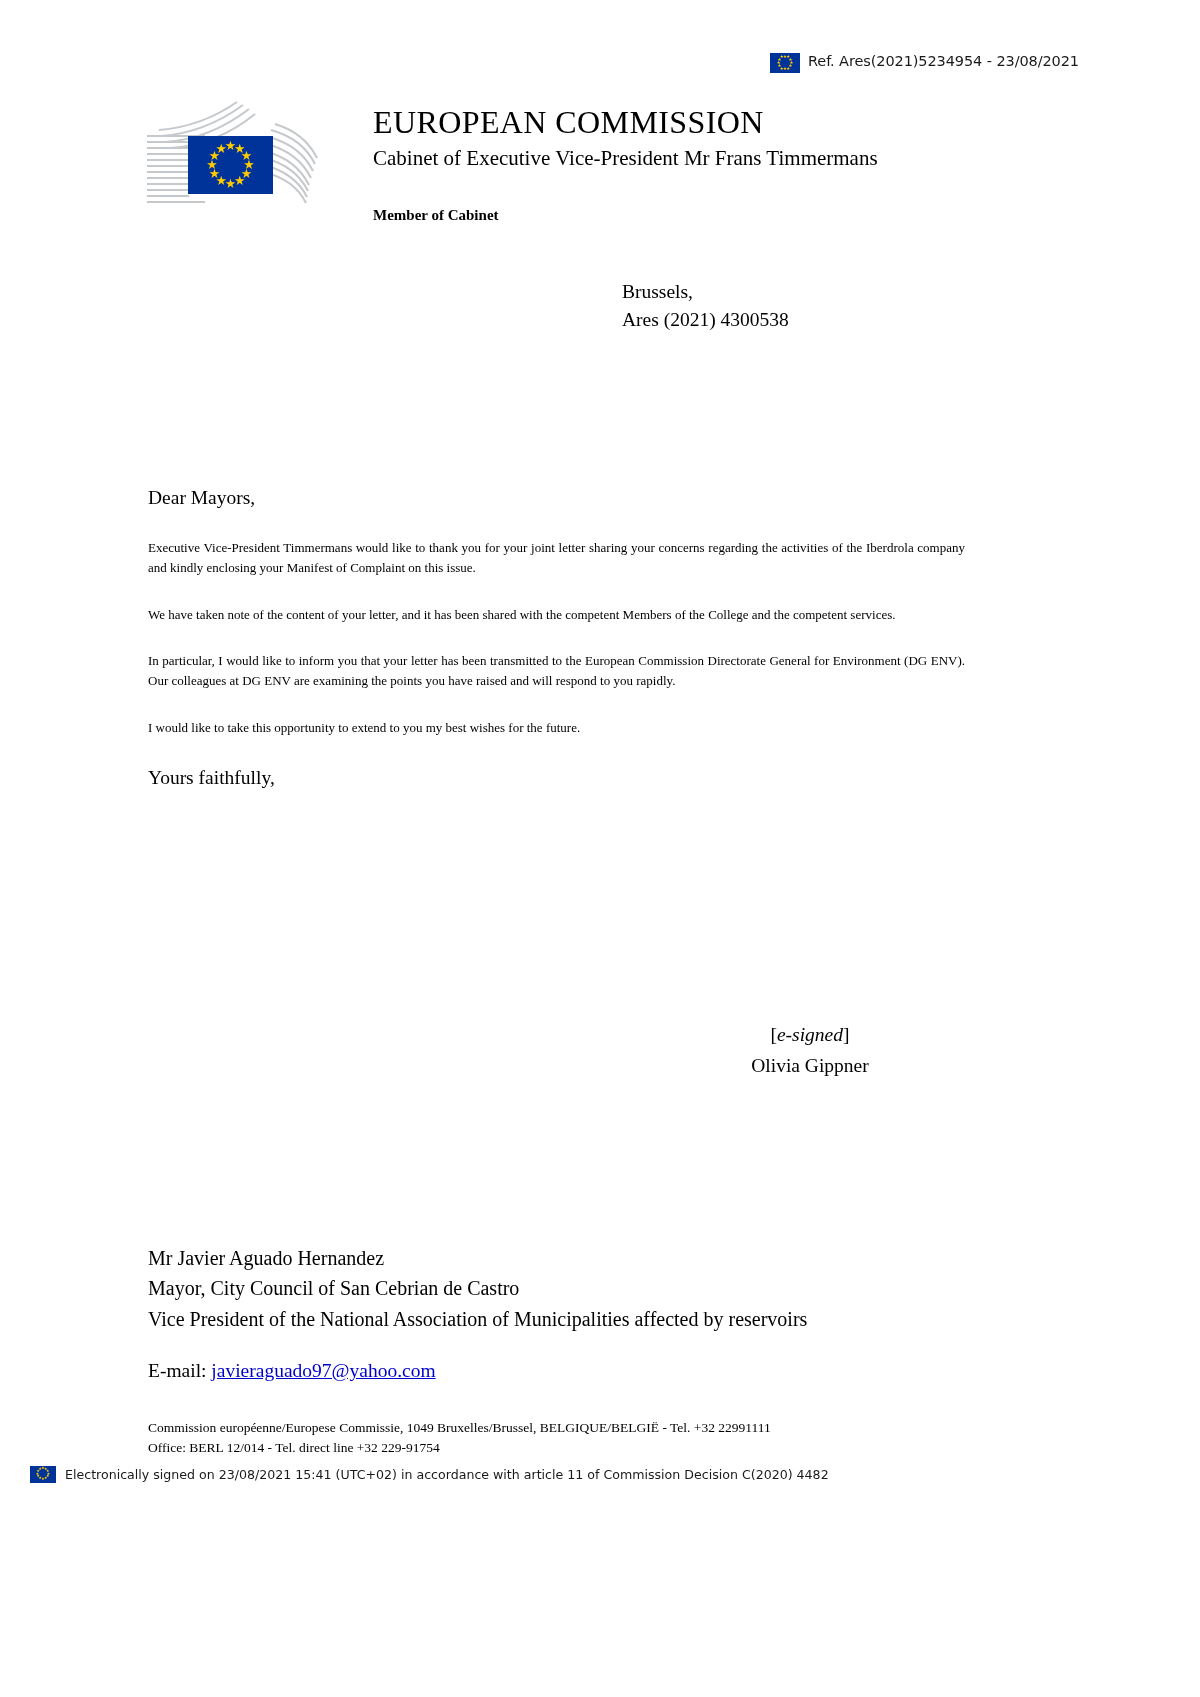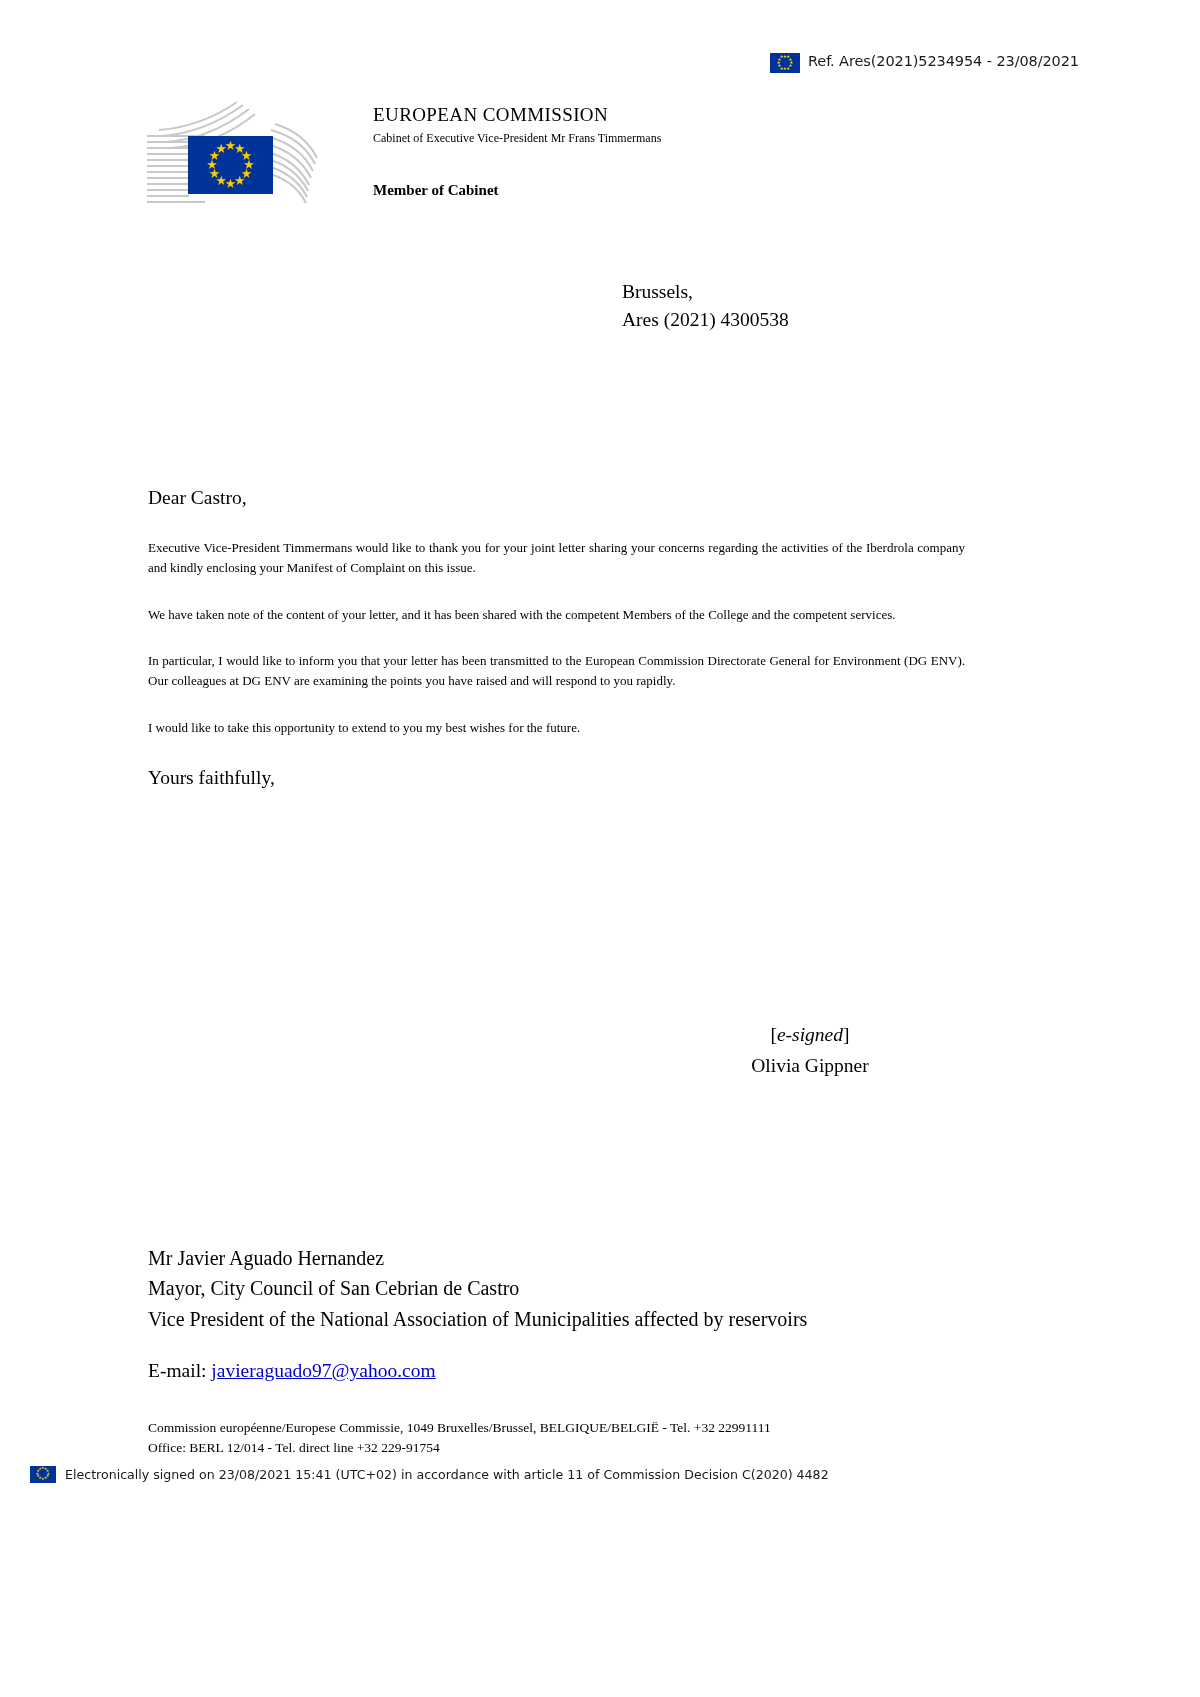--- a/index.html
+++ b/index.html
@@ -83,28 +83,28 @@
     height: 58px;
     background: #003399;
   }
   .head-text {
     position: absolute;
     left: 228px;
     top: 8px;
   }
   .org-title {
     font-family: "Liberation Serif", "DejaVu Serif", serif;
-    font-size: 19px;
+    font-size: 32px;
     letter-spacing: 0.4px;
     color: #000;
     white-space: nowrap;
   }
   .org-sub {
     font-family: "Liberation Serif", "DejaVu Serif", serif;
-    font-size: 12px;
+    font-size: 21px;
     margin-top: 5px;
     color: #000;
     white-space: nowrap;
   }
   .org-role {
     font-family: "Liberation Serif", "DejaVu Serif", serif;
     font-size: 15px;
     font-weight: bold;
     margin-top: 36px;
     color: #000;
@@ -298,21 +298,21 @@
       <div class="org-role">Member of Cabinet</div>
     </div>
   </div>
 
   <div class="placeblock">
     <div>Brussels,</div>
     <div>Ares (2021) 4300538</div>
   </div>
 
   <div class="body-area">
-    <p class="salutation">Dear Castro,</p>
+    <p class="salutation">Dear Mayors,</p>
     <p class="para">Executive Vice-President Timmermans would like to thank you for your joint letter sharing your concerns regarding the activities of the Iberdrola company and kindly enclosing your Manifest of Complaint on this issue.</p>
     <p class="para">We have taken note of the content of your letter, and it has been shared with the competent Members of the College and the competent services.</p>
     <p class="para">In particular, I would like to inform you that your letter has been transmitted to the European Commission Directorate General for Environment (DG ENV). Our colleagues at DG ENV are examining the points you have raised and will respond to you rapidly.</p>
     <p class="para last">I would like to take this opportunity to extend to you my best wishes for the future.</p>
     <p class="closing">Yours faithfully,</p>
   </div>
 
   <div class="signature">
     <div class="esigned"><span class="brk">[</span><span>e-signed</span><span class="brk">]</span></div>
     <div class="signer">Olivia Gippner</div>

